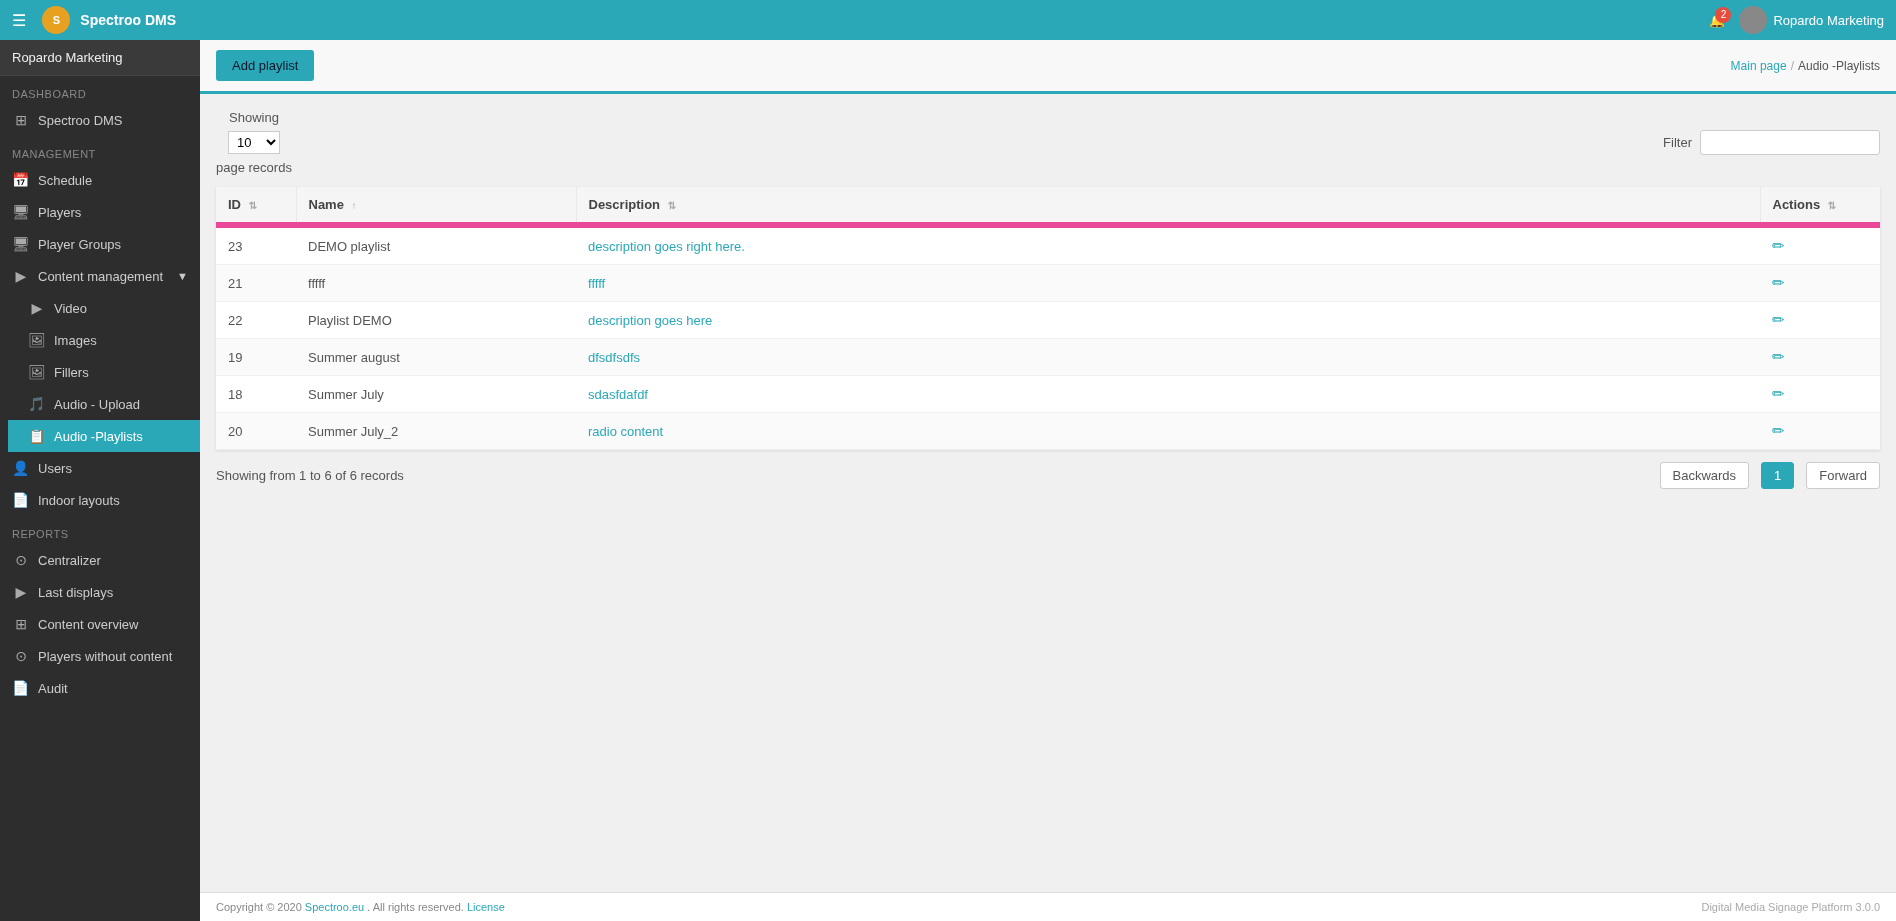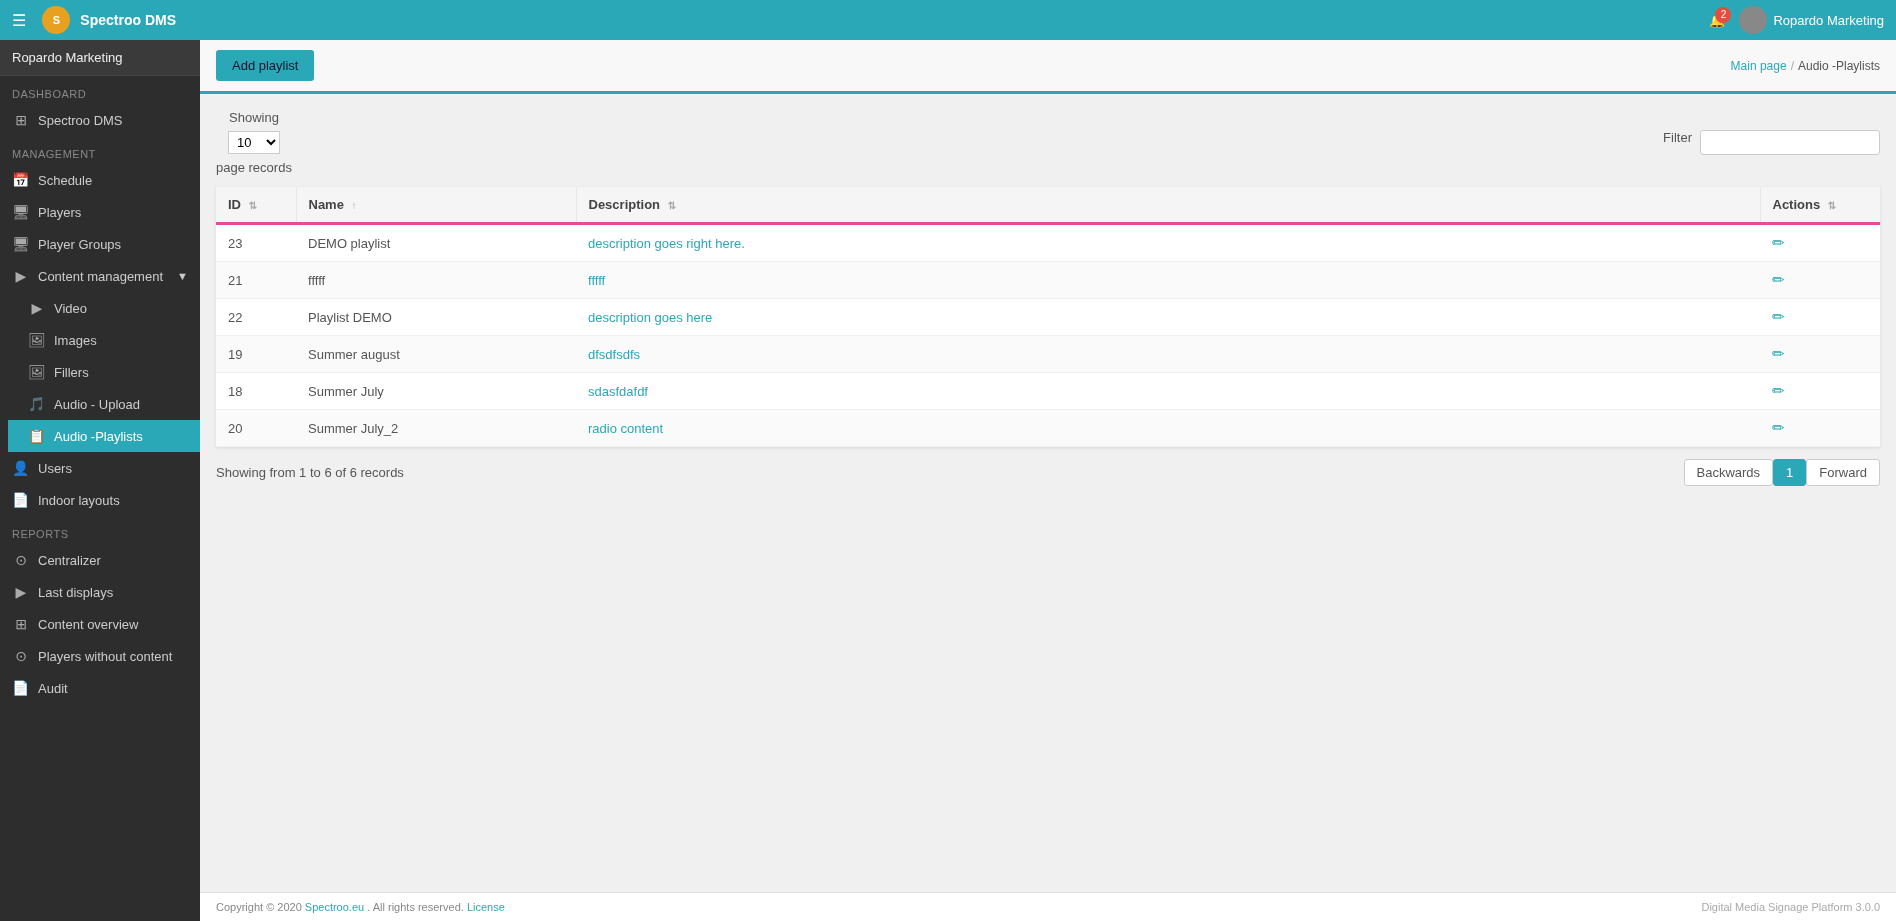--- a/index.html
+++ b/index.html
@@ -113,40 +113,40 @@
       margin-bottom: 12px;
     }
     .showing-records { display: flex; align-items: center; gap: 6px; color: #555; flex-direction: column; }
     .records-select {
       border: 1px solid #ccc;
       border-radius: 0;
       padding: 2px 4px;
       font-size: 13px;
       background: white;
     }
-    .filter-area { display: flex; align-items: flex-start; gap: 8px; color: #555; }
+    .filter-area { display: flex; align-items: center; gap: 8px; color: #555; }
     .filter-input {
       border: 1px solid #ccc;
       border-radius: 3px;
       padding: 4px 8px;
       font-size: 13px;
       width: 180px;
       background: white;
     }
 
     
     .data-table {
       width: 100%;
       border-collapse: collapse;
       background: white;
       box-shadow: 0 1px 3px rgba(0,0,0,0.1);
     }
     .data-table thead tr {
       background: #f5f5f5;
-      border-bottom: 3px solid #ec4899;
+      border-bottom: 6px solid #ec4899;
     }
     .data-table th {
       padding: 10px 12px;
       text-align: left;
       font-weight: bold;
       color: #444;
       font-size: 13px;
       border-right: 1px solid #e8e8e8;
     }
     .data-table th:last-child { border-right: none; }
@@ -171,21 +171,21 @@
     }
 
     
     .pagination-area {
       display: flex;
       align-items: center;
       justify-content: space-between;
       margin-top: 12px;
     }
     .showing-info { color: #555; font-size: 13px; }
-    .pagination { display: flex; gap: 0; }
+    .pagination { display: flex; gap: 12px; }
     .page-btn {
       background: white;
       border: 1px solid #ccc;
       padding: 5px 12px;
       border-radius: 3px;
       cursor: pointer;
       font-size: 13px;
       color: #555;
     }
     .page-btn.active { background: #2aa8b8; color: white; border-color: #2aa8b8; }

